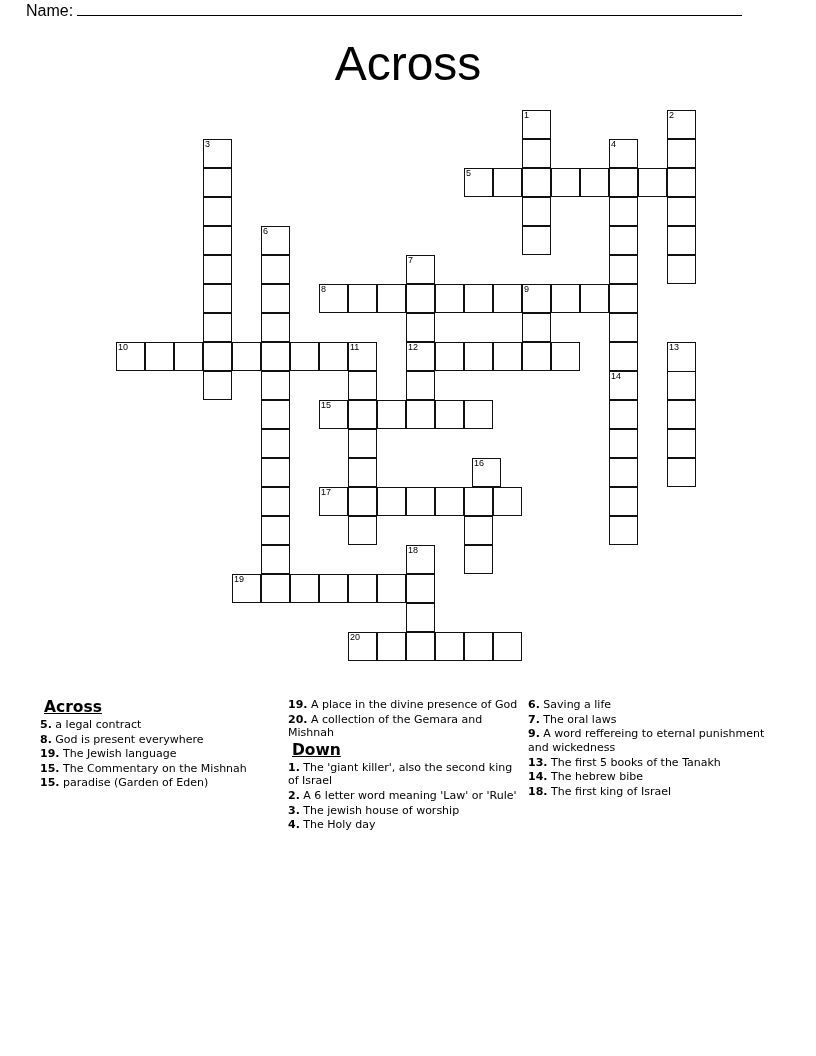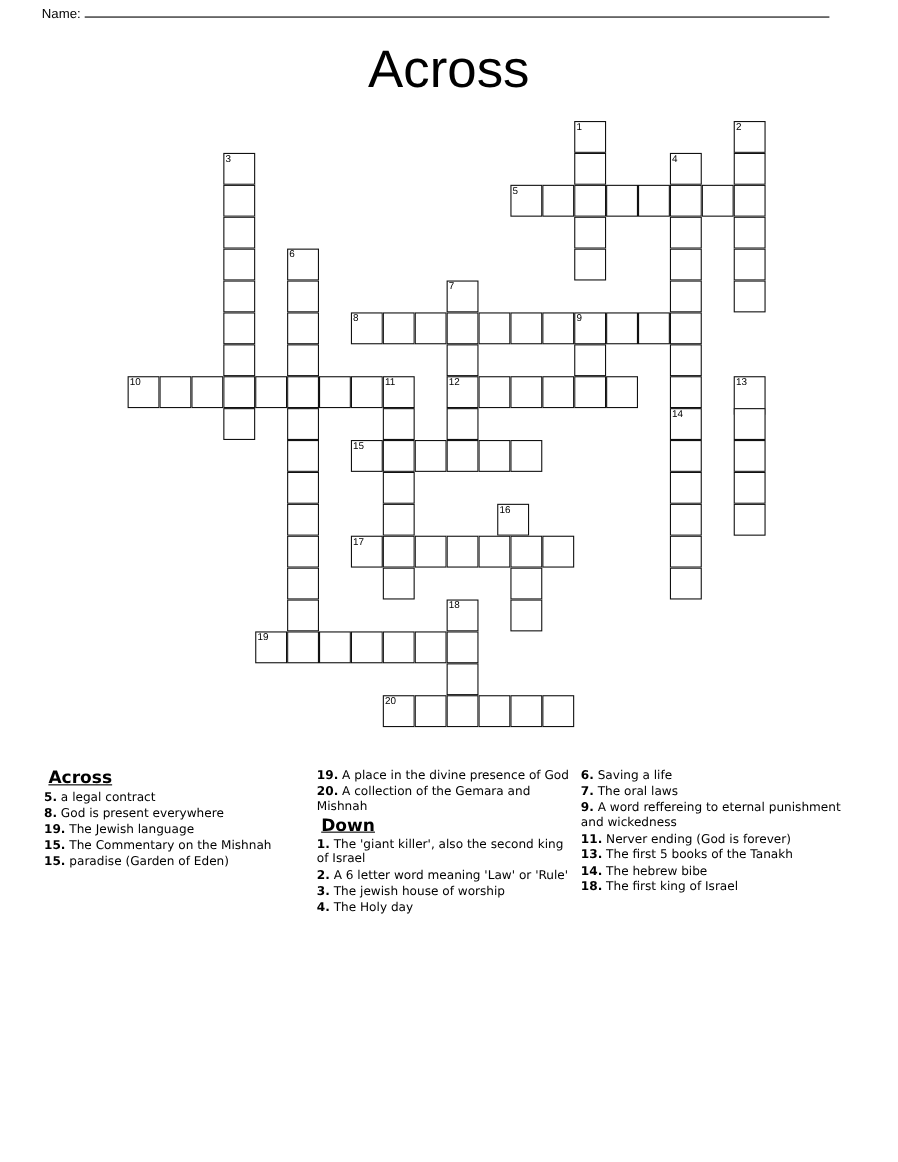--- a/index.html
+++ b/index.html
@@ -2,22 +2,22 @@
 <html><head>
 <meta charset="utf-8">
 <style>
   html,body{margin:0;padding:0;}
   body{
     width:816px;height:1056px;background:#fff;
     font-family:"DejaVu Sans", sans-serif;
     color:#000;position:relative;overflow:hidden;
   }
   .name-row{
-    position:absolute;left:38px;top:2px;width:716px;
-    display:flex;align-items:baseline;font-size:12px;
+    position:absolute;left:26px;top:2px;width:716px;
+    display:flex;align-items:baseline;font-size:16px;
     font-family:"Liberation Sans", sans-serif;
   }
   .name-label{white-space:nowrap;margin-right:4px;}
   .name-line{flex:1;border-bottom:1px solid #000;height:13px;}
   .puzzle-title{
     position:absolute;left:0;top:36px;width:816px;text-align:center;
     font-size:48px;font-family:"Liberation Sans", sans-serif;font-weight:400;
     letter-spacing:0px;
   }
   #grid{position:absolute;left:0;top:0;width:816px;height:680px;}
@@ -176,21 +176,21 @@
     <div class="cell" style="left: 609px; top: 429px; width: 29px; height: 29px;"></div>
     <div class="cell" style="left: 609px; top: 458px; width: 29px; height: 29px;"></div>
     <div class="cell" style="left: 609px; top: 487px; width: 29px; height: 29px;"></div>
     <div class="cell" style="left: 609px; top: 516px; width: 29px; height: 29px;"></div>
     <div class="cell" style="left: 319px; top: 400px; width: 29px; height: 29px;">
       <span class="cellnum">15</span>
     </div>
     <div class="cell" style="left: 377px; top: 400px; width: 29px; height: 29px;"></div>
     <div class="cell" style="left: 435px; top: 400px; width: 29px; height: 29px;"></div>
     <div class="cell" style="left: 464px; top: 400px; width: 29px; height: 29px;"></div>
-    <div class="cell" style="left: 452px; top: 458px; width: 29px; height: 29px;">
+    <div class="cell" style="left: 472px; top: 458px; width: 29px; height: 29px;">
       <span class="cellnum">16</span>
     </div>
     <div class="cell" style="left: 464px; top: 487px; width: 29px; height: 29px;"></div>
     <div class="cell" style="left: 464px; top: 516px; width: 29px; height: 29px;"></div>
     <div class="cell" style="left: 464px; top: 545px; width: 29px; height: 29px;"></div>
     <div class="cell" style="left: 319px; top: 487px; width: 29px; height: 29px;">
       <span class="cellnum">17</span>
     </div>
     <div class="cell" style="left: 377px; top: 487px; width: 29px; height: 29px;"></div>
     <div class="cell" style="left: 406px; top: 487px; width: 29px; height: 29px;"></div>
@@ -233,18 +233,17 @@
       <div class="clue-head">Down</div>
       <div class="clue"><b>1.</b> The 'giant killer', also the second king of Israel</div>
       <div class="clue"><b>2.</b> A 6 letter word meaning 'Law' or 'Rule'</div>
       <div class="clue"><b>3.</b> The jewish house of worship</div>
       <div class="clue"><b>4.</b> The Holy day</div>
     </div>
   <div class="clue-col col3" id="clue-col-3">
       <div class="clue"><b>6.</b> Saving a life</div>
       <div class="clue"><b>7.</b> The oral laws</div>
       <div class="clue"><b>9.</b> A word reffereing to eternal punishment and wickedness</div>
-      <div class="clue"><b>11.</b> Nerver ending (God is forever)</div>
       <div class="clue"><b>13.</b> The first 5 books of the Tanakh</div>
       <div class="clue"><b>14.</b> The hebrew bibe</div>
       <div class="clue"><b>18.</b> The first king of Israel</div>
     </div>
 </div>
 
 </body></html>

